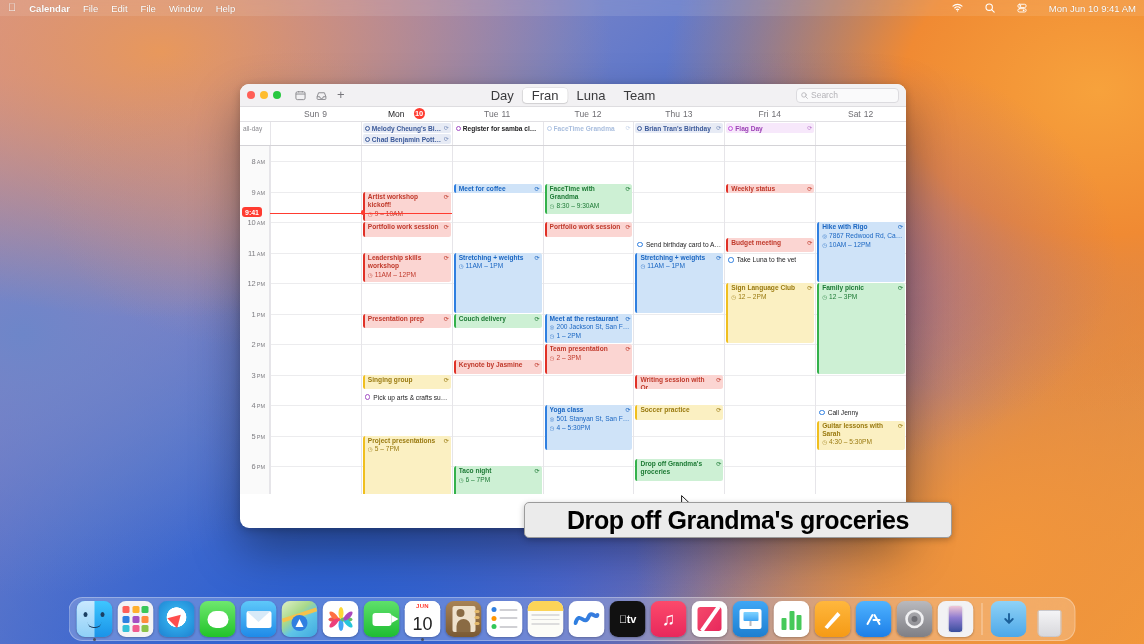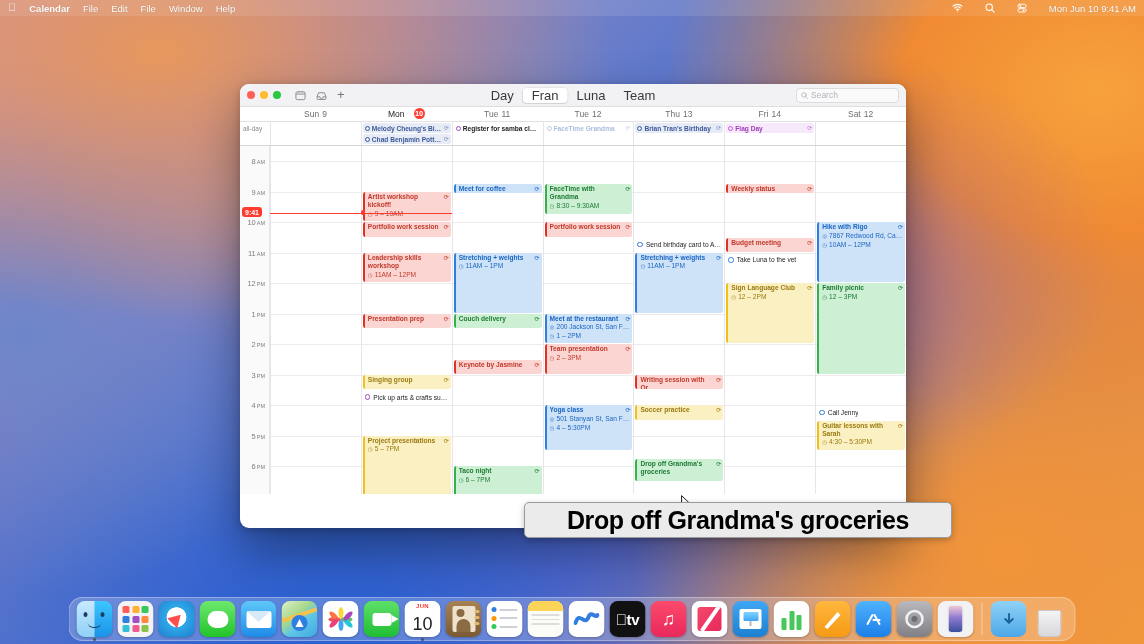--- a/index.html
+++ b/index.html
@@ -966,21 +966,21 @@
                   <stop offset=".5" stop-color="#a34fc4"></stop>
                   <stop offset="1" stop-color="#ff6a33"></stop>
                 </linearGradient>
               </defs>
             </svg>
           </div>
         </div>
       </div>
       <div class="dock-item" title="Apple TV">
         <div class="dock-icon">
-          <div style="width:100%;height:100%;background:#111;display:flex;align-items:center;justify-content:center;color:#fff;font-size:15px;font-weight:bold;letter-spacing:-.3px">tv</div>
+          <div style="width:100%;height:100%;background:#111;display:flex;align-items:center;justify-content:center;color:#fff;font-size:11px;font-weight:bold;letter-spacing:-.3px">tv</div>
         </div>
       </div>
       <div class="dock-item" title="Music">
         <div class="dock-icon">
           <div style="width:100%;height:100%;background:linear-gradient(180deg,#fc4a6b,#e8285c);display:flex;align-items:center;justify-content:center;color:#fff;font-size:18px">♫</div>
         </div>
       </div>
       <div class="dock-item" title="News">
         <div class="dock-icon">
           <div style="width:100%;height:100%;background:#fff;display:flex;align-items:center;justify-content:center">

